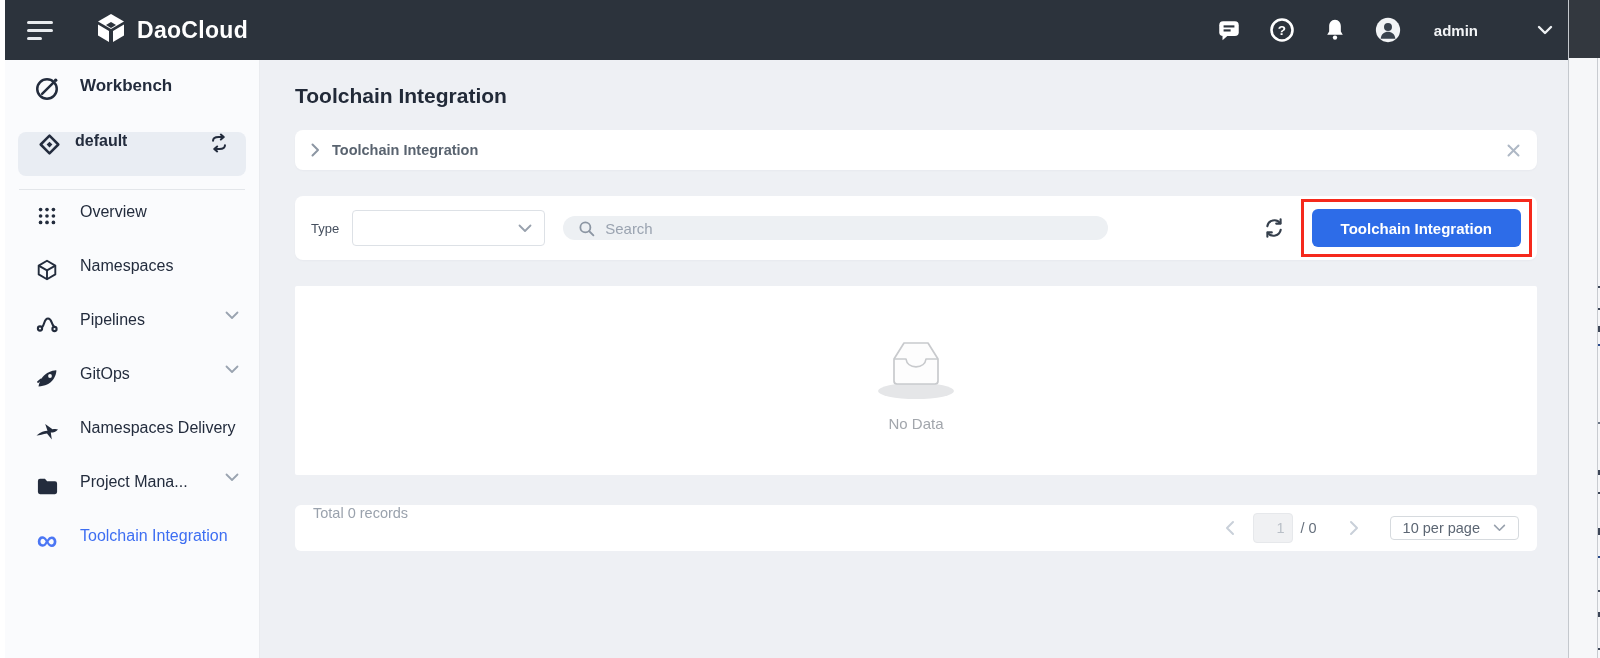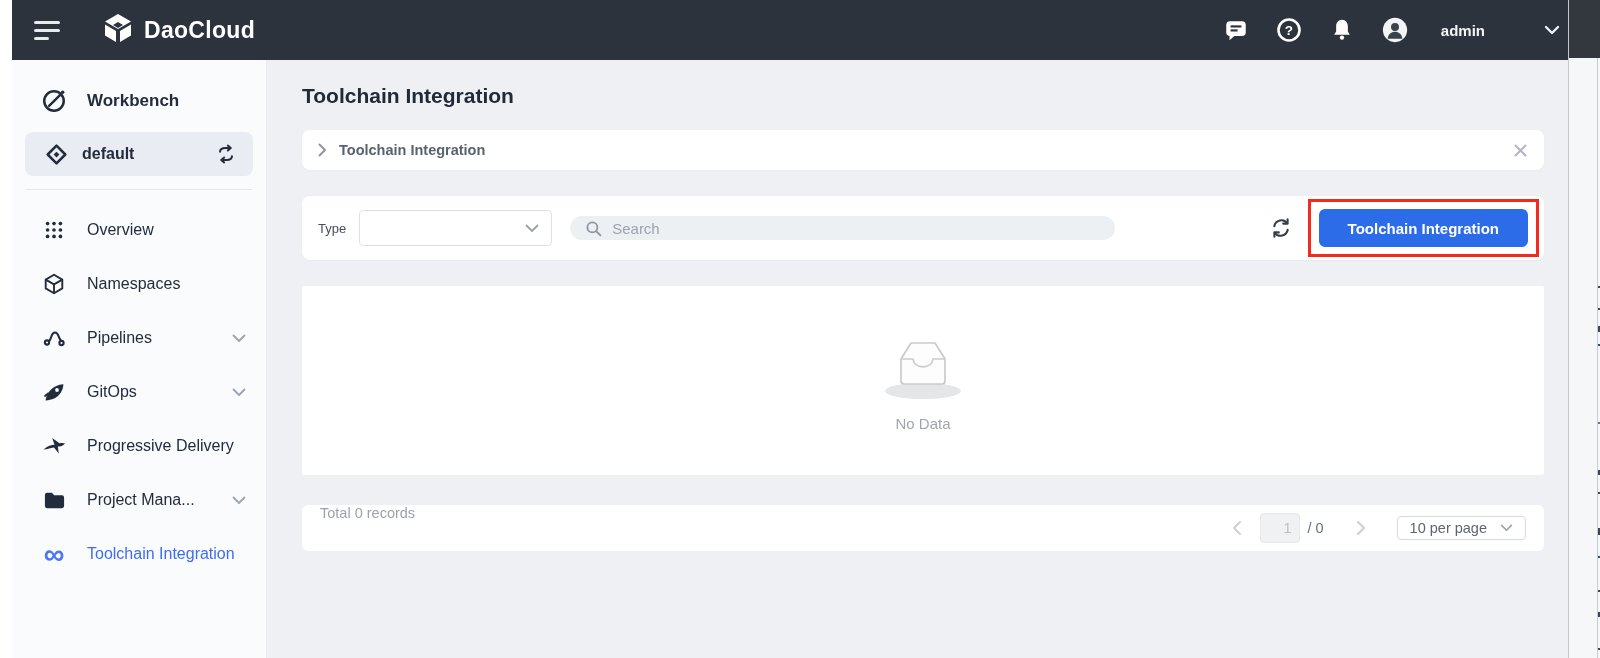--- a/index.html
+++ b/index.html
@@ -1,38 +1,38 @@
 <!DOCTYPE html>
 <html><head>
 <meta charset="utf-8">
 <style>
   * { margin:0; padding:0; box-sizing:border-box; }
   html,body { width:1600px; height:658px; overflow:hidden; background:#ffffff;
     font-family:"Liberation Sans", sans-serif; }
-  .app { position:absolute; left:12px; top:0; width:1568px; height:658px; background:#4d7c0f; }
+  .app { position:absolute; left:5px; top:0; width:1568px; height:658px; background:#4d7c0f; }
 
   
   .header { height:60px; background:#2c333c; display:flex; align-items:center; padding:0 20px 0 22px; }
   .hamburger { width:26px; cursor:pointer; margin-right:42px; }
   .hamburger span { display:block; height:3px; border-radius:2px; background:#e8ebee; margin:5px 0; }
   .hamburger span:nth-child(3) { width:15px; }
   .brand { display:flex; align-items:center; gap:10px; color:#ffffff; }
   .brand-name { font-size:23px; font-weight:700; letter-spacing:0.3px; }
   .header-right { margin-left:auto; display:flex; align-items:center; gap:27px; }
   .hicon { width:26px; height:26px; display:flex; align-items:center; justify-content:center; cursor:pointer; }
   .username { color:#f2f4f6; font-size:15px; font-weight:700; margin-left:6px; }
   .user-chevron { margin-left:32px; cursor:pointer; }
 
   
   .main { display:flex; height:598px; }
   .sidebar { width:255px; background:#fafbfd; border-right:1px solid #e9ebef; padding-top:16px; flex-shrink:0; }
   .content { flex:1; background:#eef0f4; padding:0 36px 0 35px; overflow:hidden; }
 
   
-  .side-item { display:flex; align-items:center; height:54px; padding:0 20px 0 29px; color:#232c3d;
+  .side-item { display:flex; align-items:flex-start; height:54px; padding:0 20px 0 29px; color:#232c3d;
     font-size:16px; cursor:pointer; }
   .side-item .s-icon { width:26px; height:26px; margin-right:20px; display:flex; align-items:center;
     justify-content:center; flex-shrink:0; color:#232c3d; }
   .side-item .s-label { white-space:nowrap; overflow:hidden; }
   .side-item .s-chevron { margin-left:auto; color:#9aa3b0; display:flex; }
   .side-head { font-weight:700; font-size:17px; height:50px; }
   .side-default { margin:6px 13px 0 13px; height:44px; background:#e9edf3; border-radius:8px;
     padding:0 16px 0 19px; font-weight:700; }
   .side-default .s-icon { width:24px; height:24px; margin-right:14px; }
   .side-divider { border-top:1px solid #e3e6ea; margin:13px 14px; }
@@ -244,21 +244,21 @@
             </svg>
         </span>
       </div>
 
       <div class="side-item">
         <span class="s-icon">
           <svg width="24" height="24" viewBox="0 0 24 24">
             <path d="M1.5 15.5 C5.5 12 9.5 10.8 12.5 10.8 L10.2 4 L17.5 9.3 C19.5 8.7 21.6 8.8 23 9.4 C21 11.6 18.6 12.6 15.8 12.6 L16.8 19.5 L12 13.6 C8 14.4 4.5 15.3 1.5 15.5 Z" fill="currentColor"></path>
           </svg>
         </span>
-        <span class="s-label">Progressive Delivery</span>
+        <span class="s-label">Namespaces Delivery</span>
       </div>
 
       <div class="side-item">
         <span class="s-icon">
           <svg width="23" height="23" viewBox="0 0 24 24">
             <path d="M2 6.2 A2.2 2.2 0 0 1 4.2 4 H9.3 L11.6 6.6 H19.8 A2.2 2.2 0 0 1 22 8.8 V17.8 A2.2 2.2 0 0 1 19.8 20 H4.2 A2.2 2.2 0 0 1 2 17.8 Z" fill="currentColor"></path>
           </svg>
         </span>
         <span class="s-label">Project Mana...</span>
         <span class="s-chevron">

